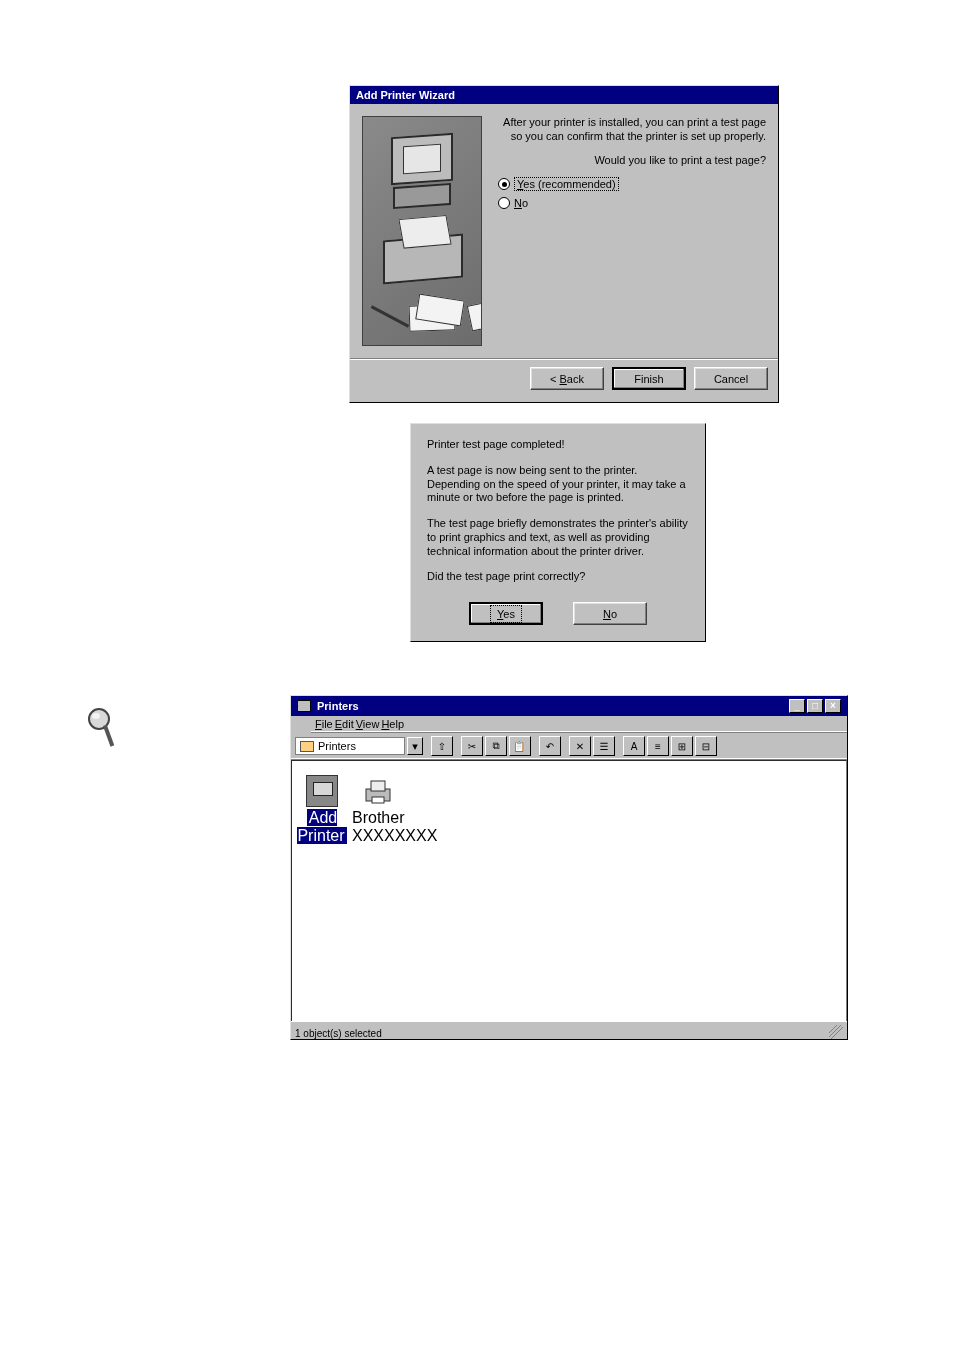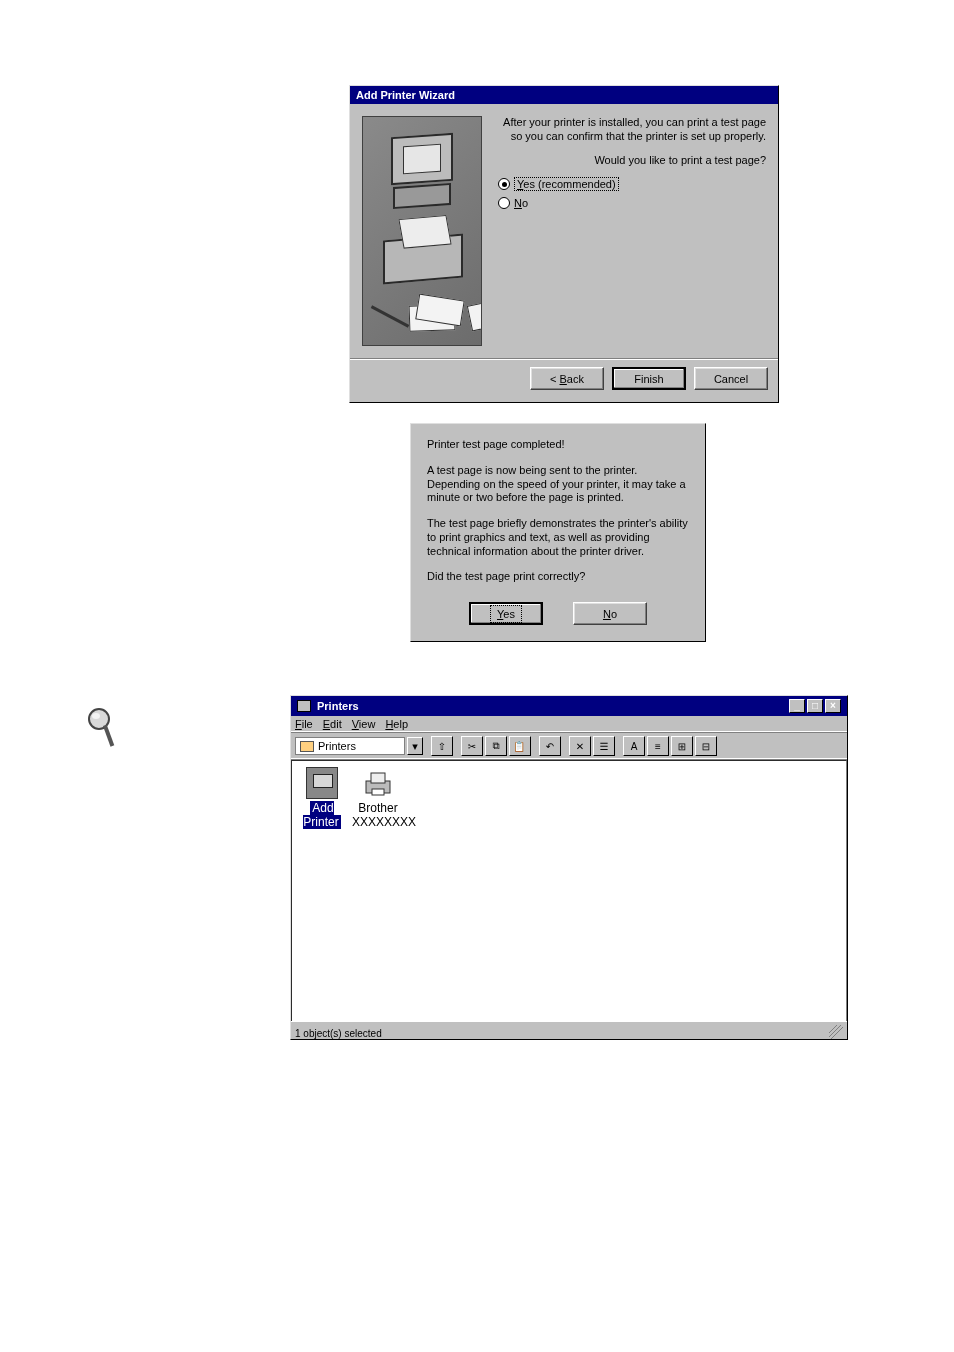--- a/index.html
+++ b/index.html
@@ -149,22 +149,22 @@
     display:inline-block;
   }
   .win-controls { display:flex; gap:2px; }
   .win-ctrl {
     width:16px; height:14px; background:#c0c0c0;
     border:1px solid #000; border-top-color:#fff; border-left-color:#fff;
     display:flex; align-items:center; justify-content:center;
     font-size:10px; line-height:1;
   }
   .menubar {
-    background:#c0c0c0; padding:2px 4px; display:flex; gap:10px;
-    border-bottom:1px solid #808080; box-shadow: inset 0 -1px 0 #fff;
+    background:#c0c0c0; padding:2px 4px; display:flex; gap:2px;
+    border-bottom:1px solid #808080; box-shadow: inset 0 -1px 0 #fff; margin-left: 20px;
   }
   .menubar span .ul{ text-decoration: underline; }
   .toolbar {
     display:flex; align-items:center; gap:2px;
     padding:3px 4px;
     border-bottom:1px solid #808080; box-shadow: inset 0 -1px 0 #fff;
   }
   .addr-label {
     display:flex; align-items:center; gap:4px;
     background:#fff; border:1px solid #808080;
@@ -183,22 +183,22 @@
     border:1px solid #000; border-top-color:#fff; border-left-color:#fff;
     display:flex; align-items:center; justify-content:center;
     font-size:10px;
   }
   .tsep { width:4px; }
   .client {
     background:#fff; height:270px; position:relative;
     border:1px inset #808080; margin:0;
   }
   .icon-item {
-    position:absolute; top:6px; width:52px; text-align:center;
-    font-size:12px;
+    position:absolute; top:14px; width:52px; text-align:center;
+    font-size:16px;
   }
   .icon-item .ico {
     width:32px; height:32px; margin:0 auto 2px auto;
     display:flex; align-items:center; justify-content:center;
   }
   .ico-add {
     background:#888; border:1px solid #333;
     position:relative;
   }
   .ico-add::after{

